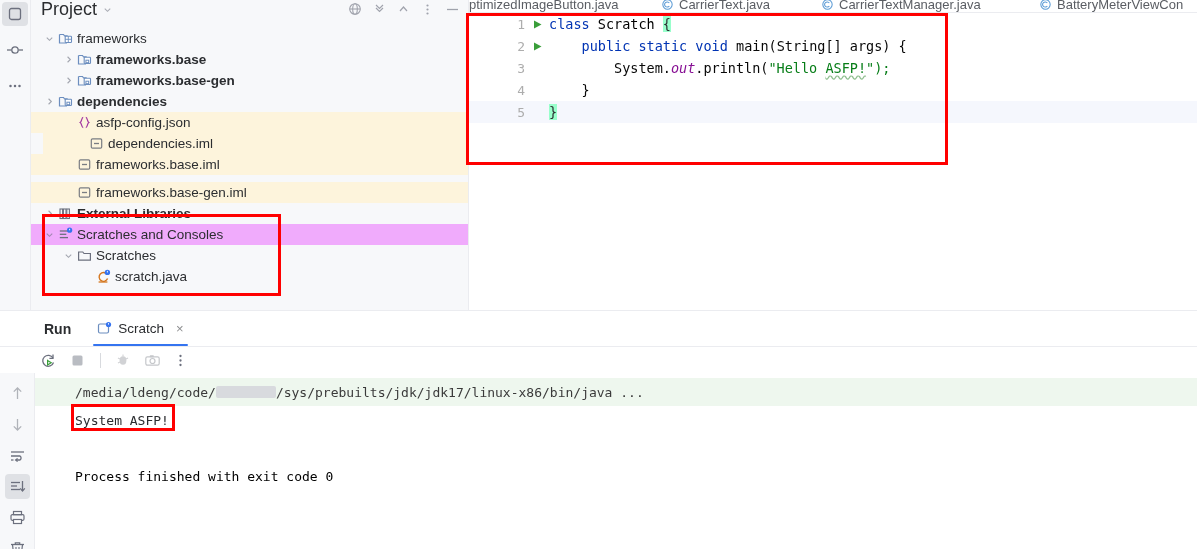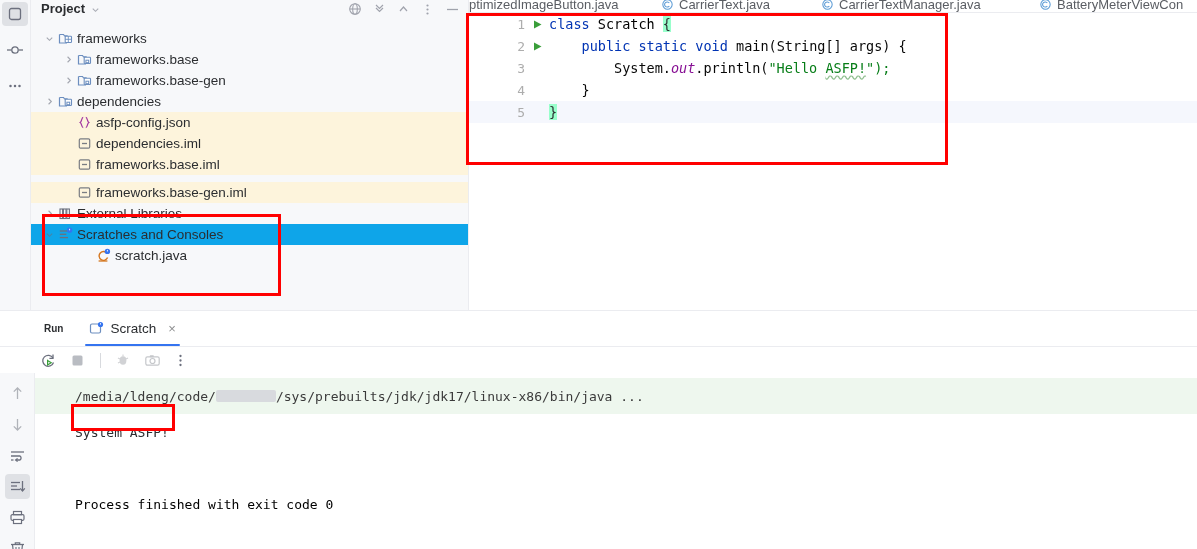--- a/index.html
+++ b/index.html
@@ -35,33 +35,33 @@
   .project{
     width:438px;flex:0 0 438px;background:#f7f8fa;
     border-right:1px solid #ebecf0;
     display:flex;flex-direction:column;position:relative;
     box-sizing:border-box;
   }
   .proj-head{
     height:18px;flex:0 0 18px;display:flex;align-items:center;
     padding:0 8px 0 10px;box-sizing:border-box;
   }
-  .proj-title{font-weight:bold;font-size:13px;color:#2b2d30;line-height:14px;}
+  .proj-title{font-weight:normal;font-size:18px;color:#2b2d30;line-height:14px;}
   .proj-head-icons{margin-left:auto;display:flex;align-items:center;gap:11px;opacity:.62;}
   .tree{flex:1;padding-top:10px;box-sizing:border-box;overflow:hidden;}
   .row{
     height:21px;display:flex;align-items:center;
     font-size:13.5px;white-space:nowrap;padding-right:6px;
   }
   .row .arrow{width:13px;flex:0 0 13px;display:flex;align-items:center;justify-content:center;opacity:.6;}
   .row .ico{width:18px;flex:0 0 18px;display:flex;align-items:center;justify-content:center;}
   .row .lbl{padding-left:3px;}
-  .row.bold .lbl{font-weight:normal;}
+  .row.bold .lbl{font-weight:bold;}
   .row.cream{background:#fdf4dc;}
-  .row.greyhl{background:#0ea5e9;}
+  .row.greyhl{background:#f0abfc;}
 
   
   .editor{flex:1;background:#f97316;position:relative;display:flex;flex-direction:column;overflow:hidden;}
   .tabbar{
     height:12px;flex:0 0 12px;display:flex;align-items:flex-end;
     border-bottom:1px solid #ebecf0;background:#ffffff;
     overflow:hidden;position:relative;
   }
   .tab{
     display:flex;align-items:center;gap:5px;
@@ -96,21 +96,21 @@
     text-decoration-color:#8fbf8f;
     text-underline-offset:2px;
   }
 
   
   .bottom{flex:1;display:flex;flex-direction:column;border-top:1px solid #ebecf0;background:#fff;}
   .run-tabbar{
     height:35px;flex:0 0 35px;display:flex;align-items:center;
     padding-left:44px;gap:22px;background:#ffffff;position:relative;
   }
-  .run-word{font-weight:bold;font-size:10px;color:#2b2d30;text-align:right;}
+  .run-word{font-weight:bold;font-size:14px;color:#2b2d30;text-align:right;}
   .runtab{
     display:flex;align-items:center;gap:6px;font-size:13.5px;color:#2b2d30;
     height:35px;position:relative;padding:0 4px;
   }
   .runtab.active::after{
     content:"";position:absolute;left:0;right:0;bottom:0;height:2.5px;background:#3574f0;border-radius:2px;
   }
   .runtab .x{opacity:.55;margin-left:6px;font-size:13px;}
   .run-toolbar{
     height:26px;flex:0 0 26px;display:flex;align-items:center;
@@ -124,21 +124,21 @@
     width:35px;flex:0 0 35px;background:#f7f8fa;border-right:1px solid #ebecf0;
     display:flex;flex-direction:column;align-items:center;padding-top:8px;box-sizing:border-box;
   }
   .cg-btn{width:25px;height:25px;display:flex;align-items:center;justify-content:center;margin-bottom:6px;border-radius:4px;}
   .cg-btn.sel{background:#dfe1e5;}
   .console{
     flex:1;position:relative;background:#fff;
     font-family:"DejaVu Sans Mono", monospace;font-size:13px;
     padding-top:5px;box-sizing:border-box;overflow:hidden;
   }
-  .cline{height:36px;display:flex;align-items:center;padding-left:40px;white-space:pre;}
+  .cline{height:28px;display:flex;align-items:center;padding-left:40px;white-space:pre;}
   .cline.cmd{background:#eef7ee;color:#4a4a4a;}
   .cline.cmd .pathtext{color:#3a3a3a;}
   .redacted{display:inline-block;width:60px;height:12px;background:#d8dade;border-radius:2px;vertical-align:-2px;}
   .blue{color:#000000;text-align:center;}
 
   
   .annot{position:absolute;border:3px solid #ff0000;box-sizing:border-box;pointer-events:none;z-index:40;}
 </style>
 </head>
 <body>
@@ -267,21 +267,21 @@
           <div class="row cream" style="padding-left: 31px;">
             <span class="arrow"></span>
             <span class="ico">
               <svg width="15" height="15" viewBox="0 0 15 15">
                 <path d="M6.2 2.4 C4.4 2.4 4.9 6.6 3.2 7.5 C4.9 8.4 4.4 12.6 6.2 12.6" fill="none" stroke="#a032a0" stroke-width="1.2"></path>
                 <path d="M8.8 2.4 C10.6 2.4 10.1 6.6 11.8 7.5 C10.1 8.4 10.6 12.6 8.8 12.6" fill="none" stroke="#a032a0" stroke-width="1.2"></path>
               </svg>
             </span>
             <span class="lbl">asfp-config.json</span>
           </div>
-          <div class="row cream" style="padding-left: 31px;">
+          <div class="row cream" style="padding-left: 31px; margin-left: 12px;">
             <span class="arrow"></span>
             <span class="ico">
               <svg width="15" height="15" viewBox="0 0 15 15">
                 <rect x="2.3" y="2.8" width="10.4" height="9.4" rx="1.2" fill="none" stroke="#7a7d83" stroke-width="1.2"></rect>
                 <line x1="5" y1="7.5" x2="10" y2="7.5" stroke="#7a7d83" stroke-width="1.3"></line>
               </svg>
             </span>
             <span class="lbl">dependencies.iml</span>
           </div>
           <div class="row cream" style="padding-left: 31px;">
@@ -328,20 +328,33 @@
             <span class="ico">
               <svg width="15" height="15" viewBox="0 0 15 15">
                 <line x1="1.8" y1="4" x2="10" y2="4" stroke="#6c707e" stroke-width="1.3"></line>
                 <line x1="1.8" y1="7.3" x2="8.3" y2="7.3" stroke="#6c707e" stroke-width="1.3"></line>
                 <line x1="1.8" y1="10.6" x2="10" y2="10.6" stroke="#6c707e" stroke-width="1.3"></line>
                 <circle cx="11.6" cy="3.2" r="2.6" fill="#3574f0"></circle>
                 <line x1="11.6" y1="1.8" x2="11.6" y2="3.3" stroke="#fff" stroke-width="0.9"></line>
               </svg>
             </span>
             <span class="lbl">Scratches and Consoles</span>
+          </div>
+          <div class="row" style="padding-left: 31px;">
+            <span class="arrow">
+              <svg width="11" height="11" viewBox="0 0 12 12">
+                <path d="M3 5 L6 8 L9 5" fill="none" stroke="#6c707e" stroke-width="1.2"></path>
+              </svg>
+            </span>
+            <span class="ico">
+              <svg width="15" height="15" viewBox="0 0 15 15">
+                <path d="M1.6 4 h4.2 l1.2 1.5 h6.4 v6.6 h-11.8 z" fill="none" stroke="#6c707e" stroke-width="1.2"></path>
+              </svg>
+            </span>
+            <span class="lbl">Scratches</span>
           </div>
           <div class="row" style="padding-left: 50px;">
             <span class="arrow"></span>
             <span class="ico">
               <svg width="15" height="15" viewBox="0 0 15 15">
                 <path d="M11 5.2 A4.4 4.4 0 1 0 11.6 9.6" fill="none" stroke="#d4761e" stroke-width="1.4"></path>
                 <line x1="2.6" y1="13" x2="11.4" y2="13" stroke="#d4761e" stroke-width="1.3"></line>
                 <circle cx="11.4" cy="3.4" r="2.7" fill="#3574f0"></circle>
                 <line x1="11.4" y1="1.9" x2="11.4" y2="3.5" stroke="#fff" stroke-width="0.9"></line>
               </svg>

